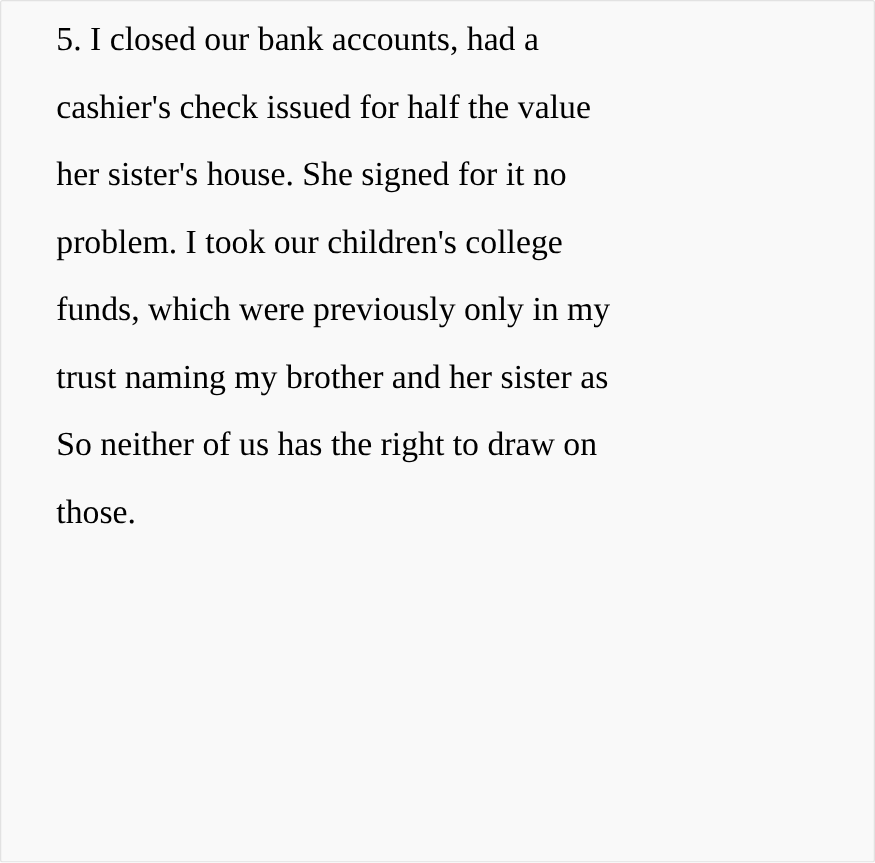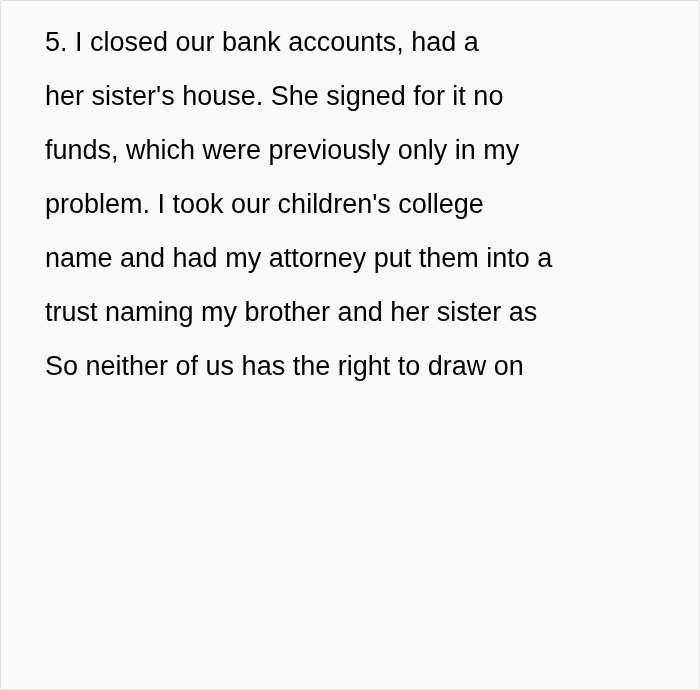--- a/index.html
+++ b/index.html
@@ -17,39 +17,40 @@
       width: 700px;
       height: 690px;
       background: #f9f9f9;
       border: 1px solid #e2e2e2;
       border-radius: 2px;
       position: relative;
     }
     .body-text {
       position: absolute;
       left: 44px;
-      top: 14px;
+      top: 3px;
       margin: 0;
-      font-family: Liberation Sans, sans-serif;
+      font-family: Liberation Serif, serif;
       font-size: 27px;
       line-height: 54px;
       color: #000000;
       white-space: nowrap;
     }
     .line {
       display: block;
       height: 54px;
     }
   </style>
 </head>
 <body>
 
 <div class="card">
   <p class="body-text">
     <span class="line">5. I closed our bank accounts, had a</span>
+    <span class="line">cashier's check issued for half the value</span>
     <span class="line">her sister's house. She signed for it no</span>
+    <span class="line">problem. I took our children's college</span>
     <span class="line">funds, which were previously only in my</span>
-    <span class="line">problem. I took our children's college</span>
-    <span class="line">name and had my attorney put them into a</span>
     <span class="line">trust naming my brother and her sister as</span>
     <span class="line">So neither of us has the right to draw on</span>
+    <span class="line">those.</span>
   </p>
 </div>
 
 </body></html>

